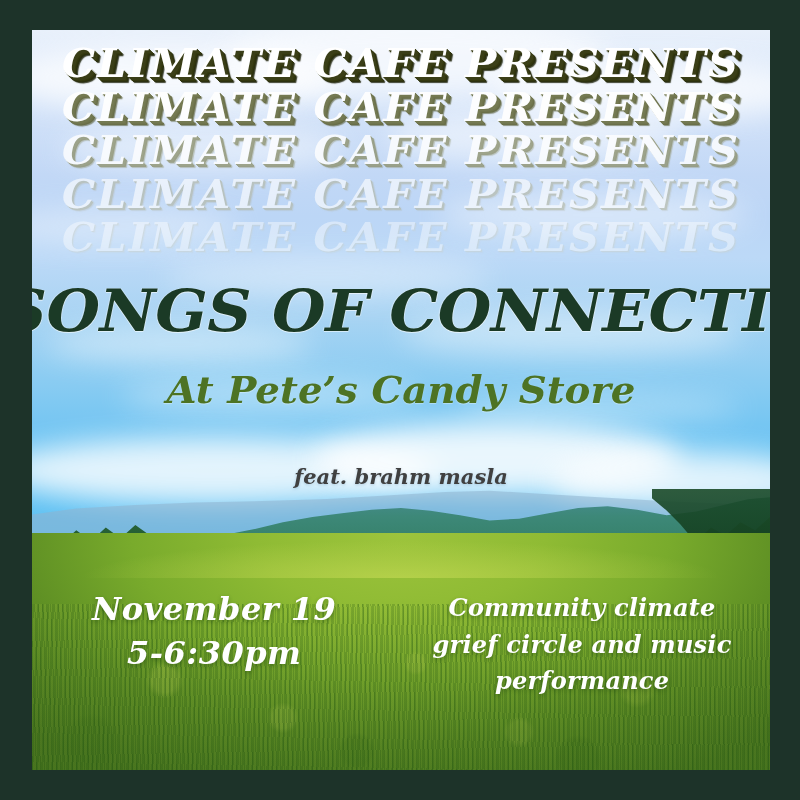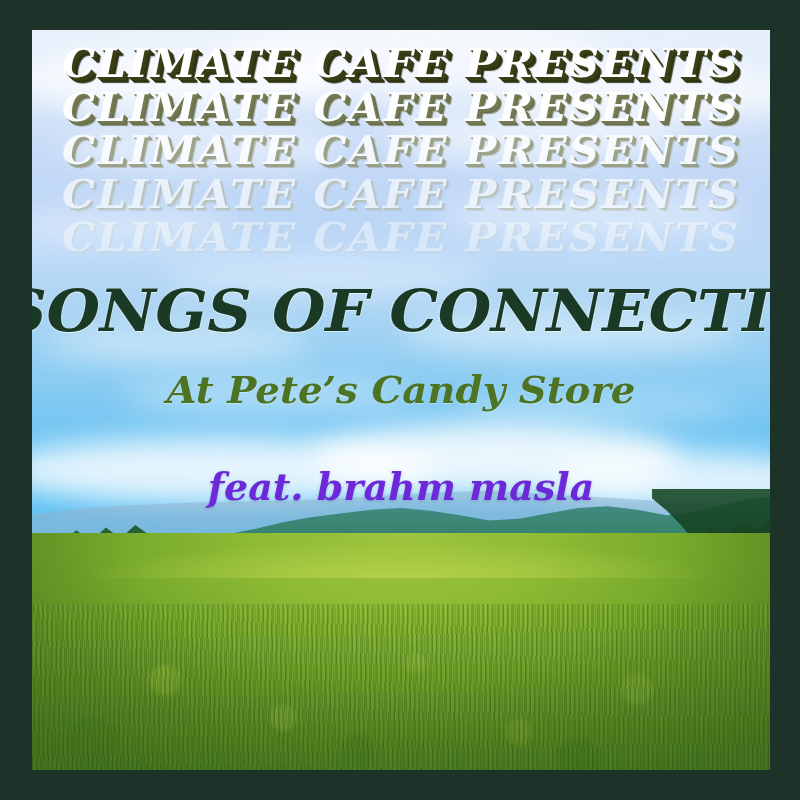--- a/index.html
+++ b/index.html
@@ -235,23 +235,23 @@
     text-shadow:0 1px 1px rgba(255,255,255,.35);
   }
 
   
   .feat {
     position:absolute; left:0; right:0; top:58.6%;
     text-align:center;
     font-family:"DejaVu Serif", serif;
     font-weight:700;
     font-style:italic;
-    font-size:38px;
+    font-size:21px;
     letter-spacing:0px;
-    color:#6d28d9;
+    color:#404040;
     white-space:nowrap;
     text-shadow:0 1px 3px rgba(60,110,150,.30);
   }
 
   
   .bottom {
     position:absolute; left:0; right:0; bottom:9.5%;
     display:flex;
     align-items:flex-start;
     justify-content:space-between;
@@ -326,16 +326,27 @@
         <div class="header-line hl-4">CLIMATE CAFE PRESENTS</div>
         <div class="header-line hl-5">CLIMATE CAFE PRESENTS</div>
       </div>
 
       <div class="title">SONGS OF CONNECTION</div>
 
       <div class="venue">At Pete’s Candy Store</div>
 
       <div class="feat">feat. brahm masla</div>
 
+      <div class="bottom">
+        <div class="col-left">
+          <div>November 19</div>
+          <div>5-6:30pm</div>
+        </div>
+        <div class="col-right">
+          <div>Community climate</div>
+          <div>grief circle and music</div>
+          <div>performance</div>
+        </div>
+      </div>
 
     </div>
   </div>
 </div>
 
 </body></html>

